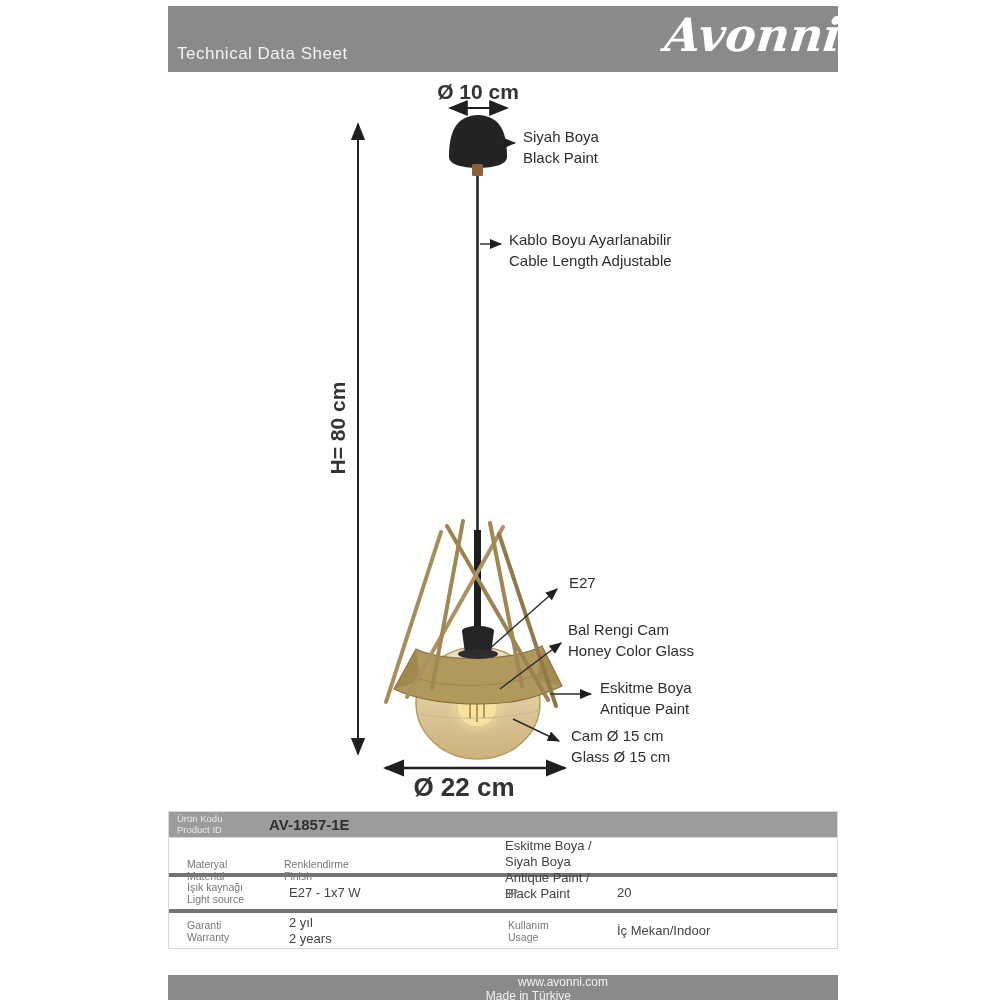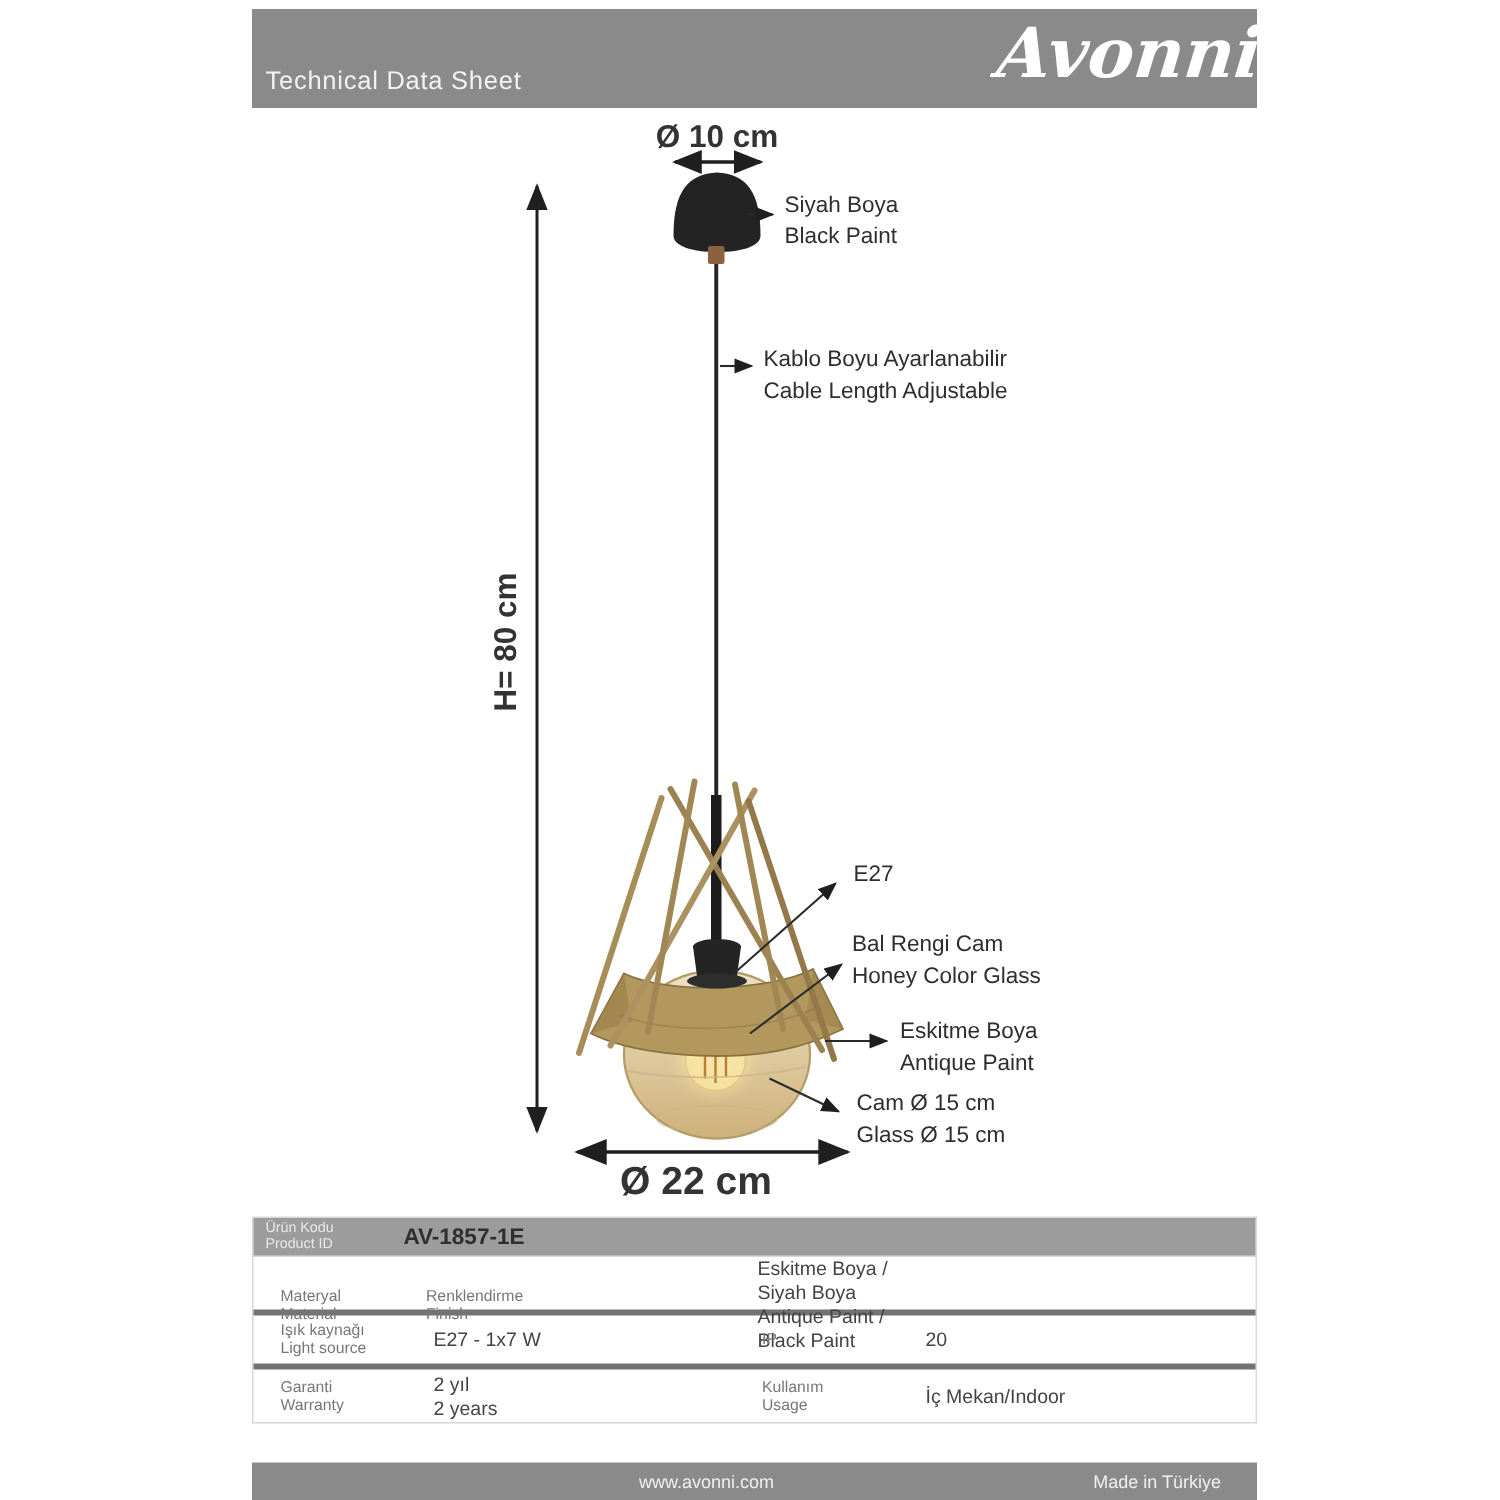--- a/index.html
+++ b/index.html
@@ -41,21 +41,21 @@
   .tlabel-head{font-size:9.5px;line-height:10.5px;color:#e9e9e9;padding-left:8px;}
   .tvalue{font-size:13px;line-height:16px;color:#444444;}
   .tv1{padding-left:18px;}
   .tv3{padding-left:13px;}
   .tv4{padding-left:10px;}
   .thead-val{font-size:15px;font-weight:bold;color:#2f2f2f;margin-left:24px;}
   .h35{height:35px;} .h31{height:31px;} .h32{height:32px;}
 
   
   .footer-bar{left:168px;top:975px;width:670px;height:26px;background:#8a8a8a;
-              display:flex;align-items:center;}
+              display:flex;align-items:center;flex-direction:column;}
   .footer-site{flex:1;text-align:center;font-size:12px;color:#f0f0f0;padding-left:120px;}
   .footer-origin{width:160px;text-align:right;font-size:12px;color:#f0f0f0;padding-right:24px;}
 </style>
 </head>
 <body>
 
 <div class="abs header-bar"></div>
 <div class="abs tds-title">Technical Data Sheet</div>
 <div class="abs brand">Avonni</div>
 

